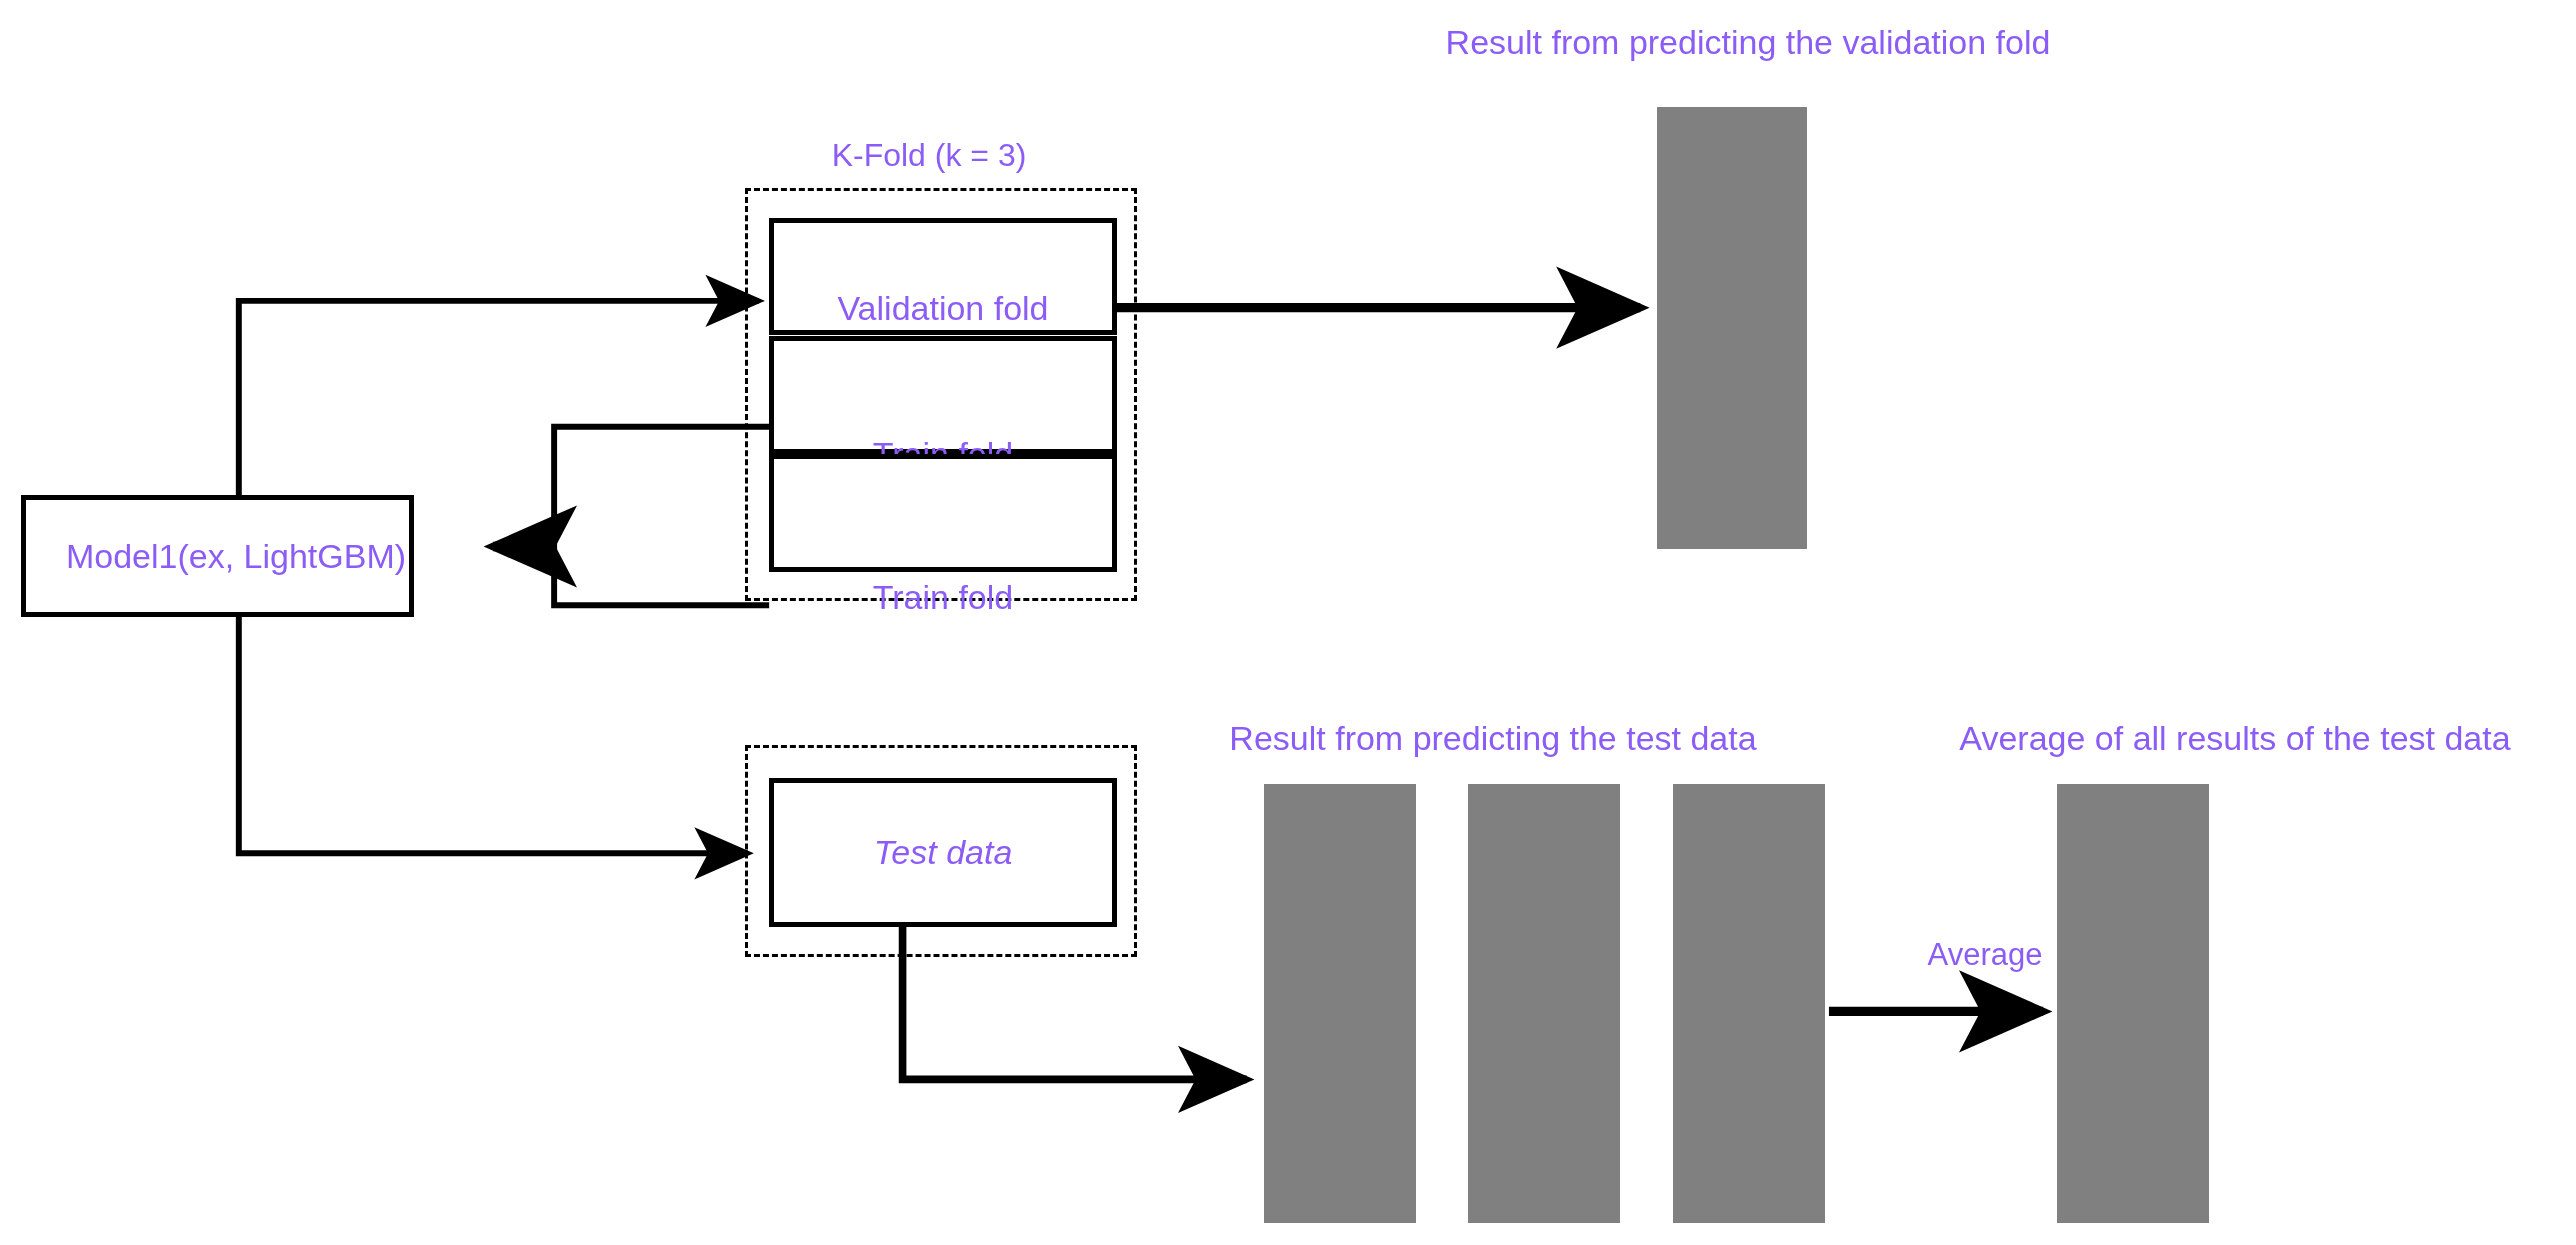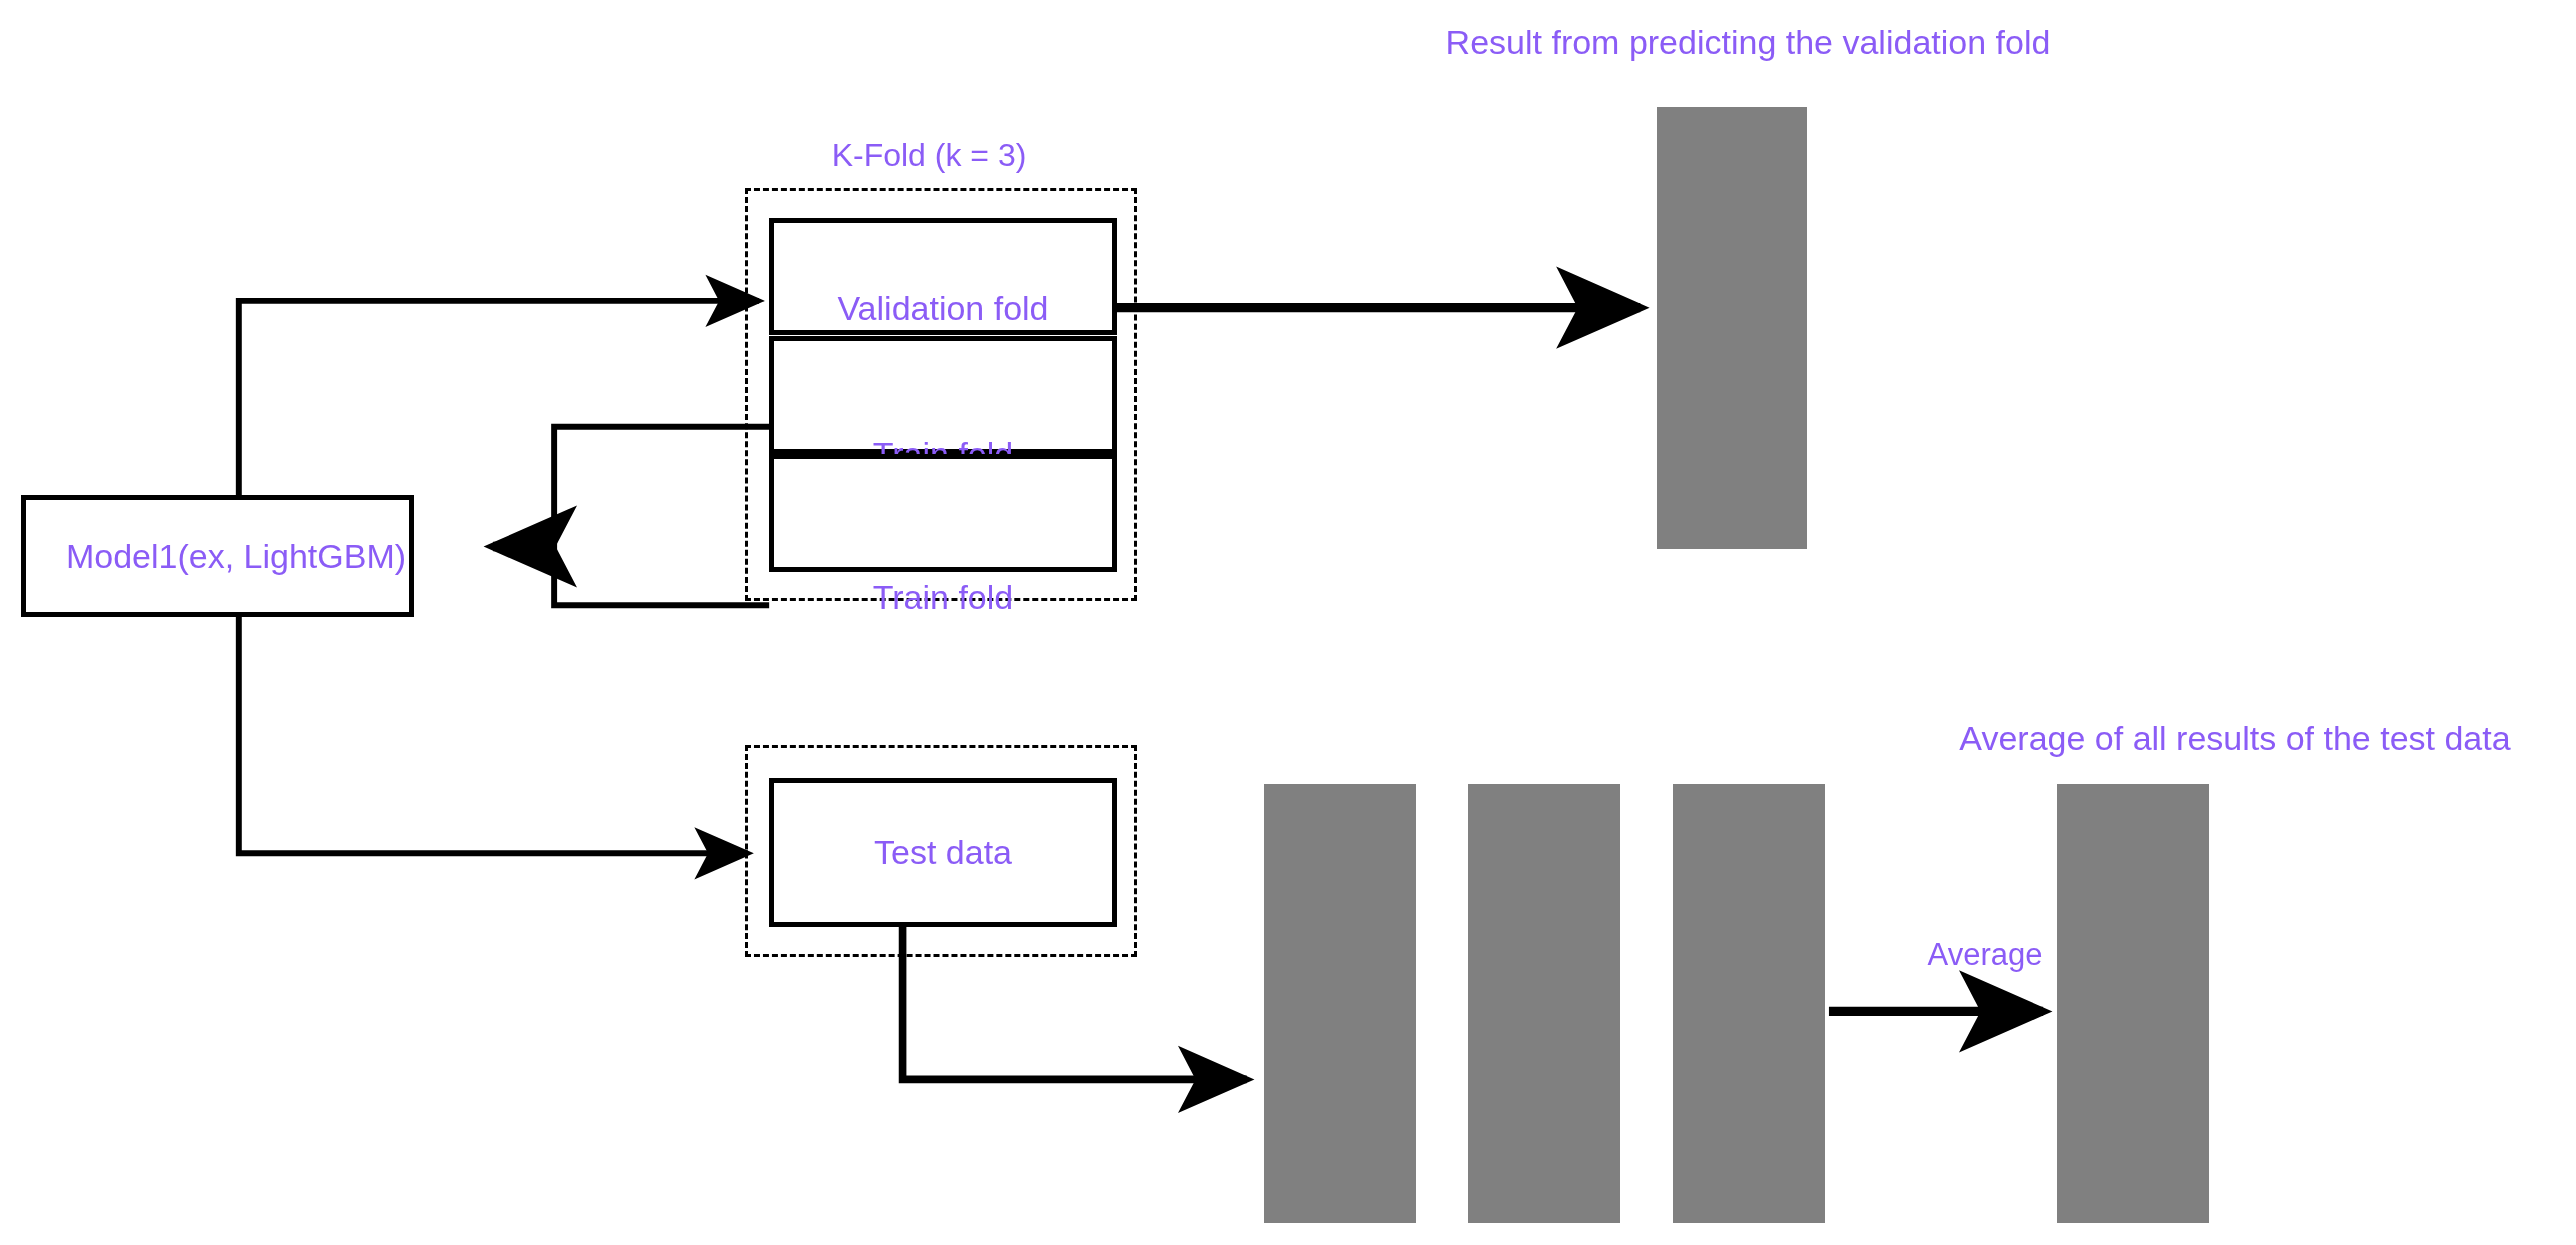--- a/index.html
+++ b/index.html
@@ -102,25 +102,26 @@
 
   <div class="solidbox" style="left:769px; top:336px; width:348px; height:118px;"></div>
   <div class="lbl lbl-center boxtext" style="left:943px; top:454px;">Train fold</div>
 
   <div class="solidbox" style="left:769px; top:454px; width:348px; height:118px;"></div>
   <div class="lbl lbl-center boxtext" style="left:943px; top:597px;">Train fold</div>
 
   <div class="dashbox" style="left:745px; top:745px; width:392px; height:212px;"></div>
 
   <div class="solidbox" style="left:769px; top:778px; width:348px; height:149px;"></div>
-  <div class="lbl lbl-center boxtext" style="left:943px; top:852px;">Test data</div>
+  <div class="lbl lbl-center boxtext" style="left:943px; top:852px;font-style:italic;">Test data</div>
 
   <div class="lbl lbl-center heading" style="left:1748px; top:42px;">Result from predicting the validation fold</div>
   <div class="graybar" style="left:1657px; top:107px; width:150px; height:442px;"></div>
 
+  <div class="lbl lbl-center heading" style="left:1493px; top:738px;">Result from predicting the test data</div>
 
   <div class="graybar" style="left:1264px; top:784px; width:152px; height:439px;"></div>
   <div class="graybar" style="left:1468px; top:784px; width:152px; height:439px;"></div>
   <div class="graybar" style="left:1673px; top:784px; width:152px; height:439px;"></div>
 
   <div class="lbl lbl-center heading" style="left:2235px; top:738px;">Average of all results of the test data</div>
 
   <div class="lbl lbl-center avg-label" style="left:1944px; top:954px;margin-left:41px;">Average</div>
 
   <div class="graybar" style="left:2057px; top:784px; width:152px; height:439px;"></div>

